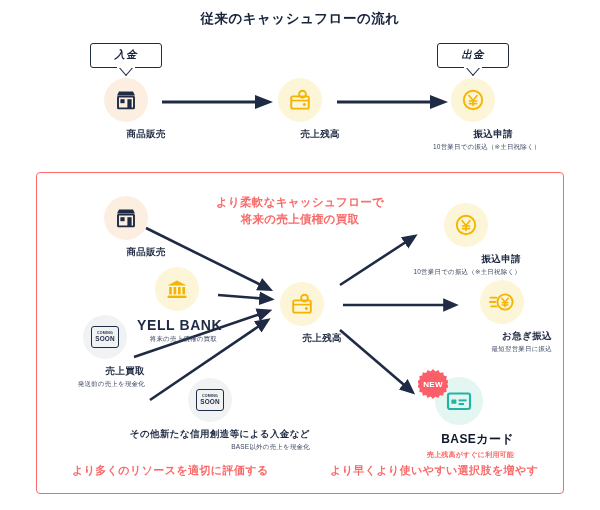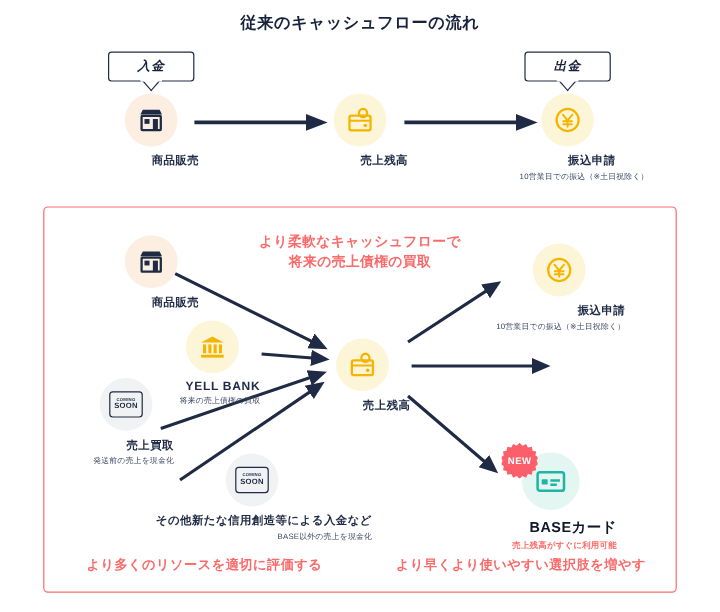--- a/index.html
+++ b/index.html
@@ -90,21 +90,21 @@
   .bubble.mint  { background: #e4f6f2; }
 
   .node-label {
     font-size: 9.5px;
     font-weight: bold;
     color: #1f2a44;
     letter-spacing: 0.4px;
     margin-top: 6px;
     white-space: nowrap;
   }
-  .node-label.big { font-size: 10px; letter-spacing: 0.6px; }
+  .node-label.big { font-size: 14px; letter-spacing: 0.6px; }
   .node-label.teal { color: #0f172a; font-size: 12px; }
   .node-sub {
     font-size: 6.5px;
     color: #3b4661;
     margin-top: 2px;
     letter-spacing: 0.2px;
     white-space: nowrap;
   }
   .node-sub.red { color: #fa6a6a; font-size: 7px; font-weight: bold; }
 
@@ -324,20 +324,33 @@
     <div class="bubble cream" style="width:44px;height:44px;">
       <svg width="24" height="24" viewBox="0 0 24 24">
         <circle cx="12" cy="12" r="9.2" fill="none" stroke="#f5b400" stroke-width="1.9"></circle>
         <path d="M8 7.6 L12 12.4 L16 7.6 M8.4 13 H15.6 M8.4 15.6 H15.6 M12 12.4 V17.6" fill="none" stroke="#f5b400" stroke-width="1.6" stroke-linecap="round"></path>
       </svg>
     </div>
     <div class="node-label">振込申請</div>
     <div class="node-sub">10営業日での振込（※土日祝除く）</div>
   </div>
 
+  <div class="node" style="left:452px; top:280px; width:100px;">
+    <div class="bubble cream" style="width:44px;height:44px;">
+      <svg width="26" height="24" viewBox="0 0 26 24">
+        <circle cx="16" cy="12" r="7.6" fill="none" stroke="#f5b400" stroke-width="1.9"></circle>
+        <path d="M12.8 8.2 L16 12.2 L19.2 8.2 M13.2 12.8 H18.8 M13.2 15 H18.8 M16 12.2 V16.8" fill="none" stroke="#f5b400" stroke-width="1.5" stroke-linecap="round"></path>
+        <line x1="1.5" y1="7.6" x2="7.4" y2="7.6" stroke="#f5b400" stroke-width="1.9" stroke-linecap="round"></line>
+        <line x1="0.8" y1="12" x2="6.2" y2="12" stroke="#f5b400" stroke-width="1.9" stroke-linecap="round"></line>
+        <line x1="2.2" y1="16.4" x2="7.6" y2="16.4" stroke="#f5b400" stroke-width="1.9" stroke-linecap="round"></line>
+      </svg>
+    </div>
+    <div class="node-label">お急ぎ振込</div>
+    <div class="node-sub">最短翌営業日に振込</div>
+  </div>
 
   <div class="node" style="left:404px; top:377px; width:110px;">
     <div class="bubble mint" style="width:48px;height:48px;">
       <svg width="28" height="28" viewBox="0 0 28 28">
         <rect x="3" y="6.5" width="22" height="15.5" rx="2" fill="none" stroke="#1fb5a4" stroke-width="2.1"></rect>
         <rect x="6.4" y="12.4" width="5" height="4.4" rx="0.6" fill="#1fb5a4"></rect>
         <line x1="13.6" y1="13.4" x2="21.6" y2="13.4" stroke="#1fb5a4" stroke-width="2"></line>
         <line x1="13.6" y1="17" x2="19" y2="17" stroke="#1fb5a4" stroke-width="2"></line>
       </svg>
     </div>

